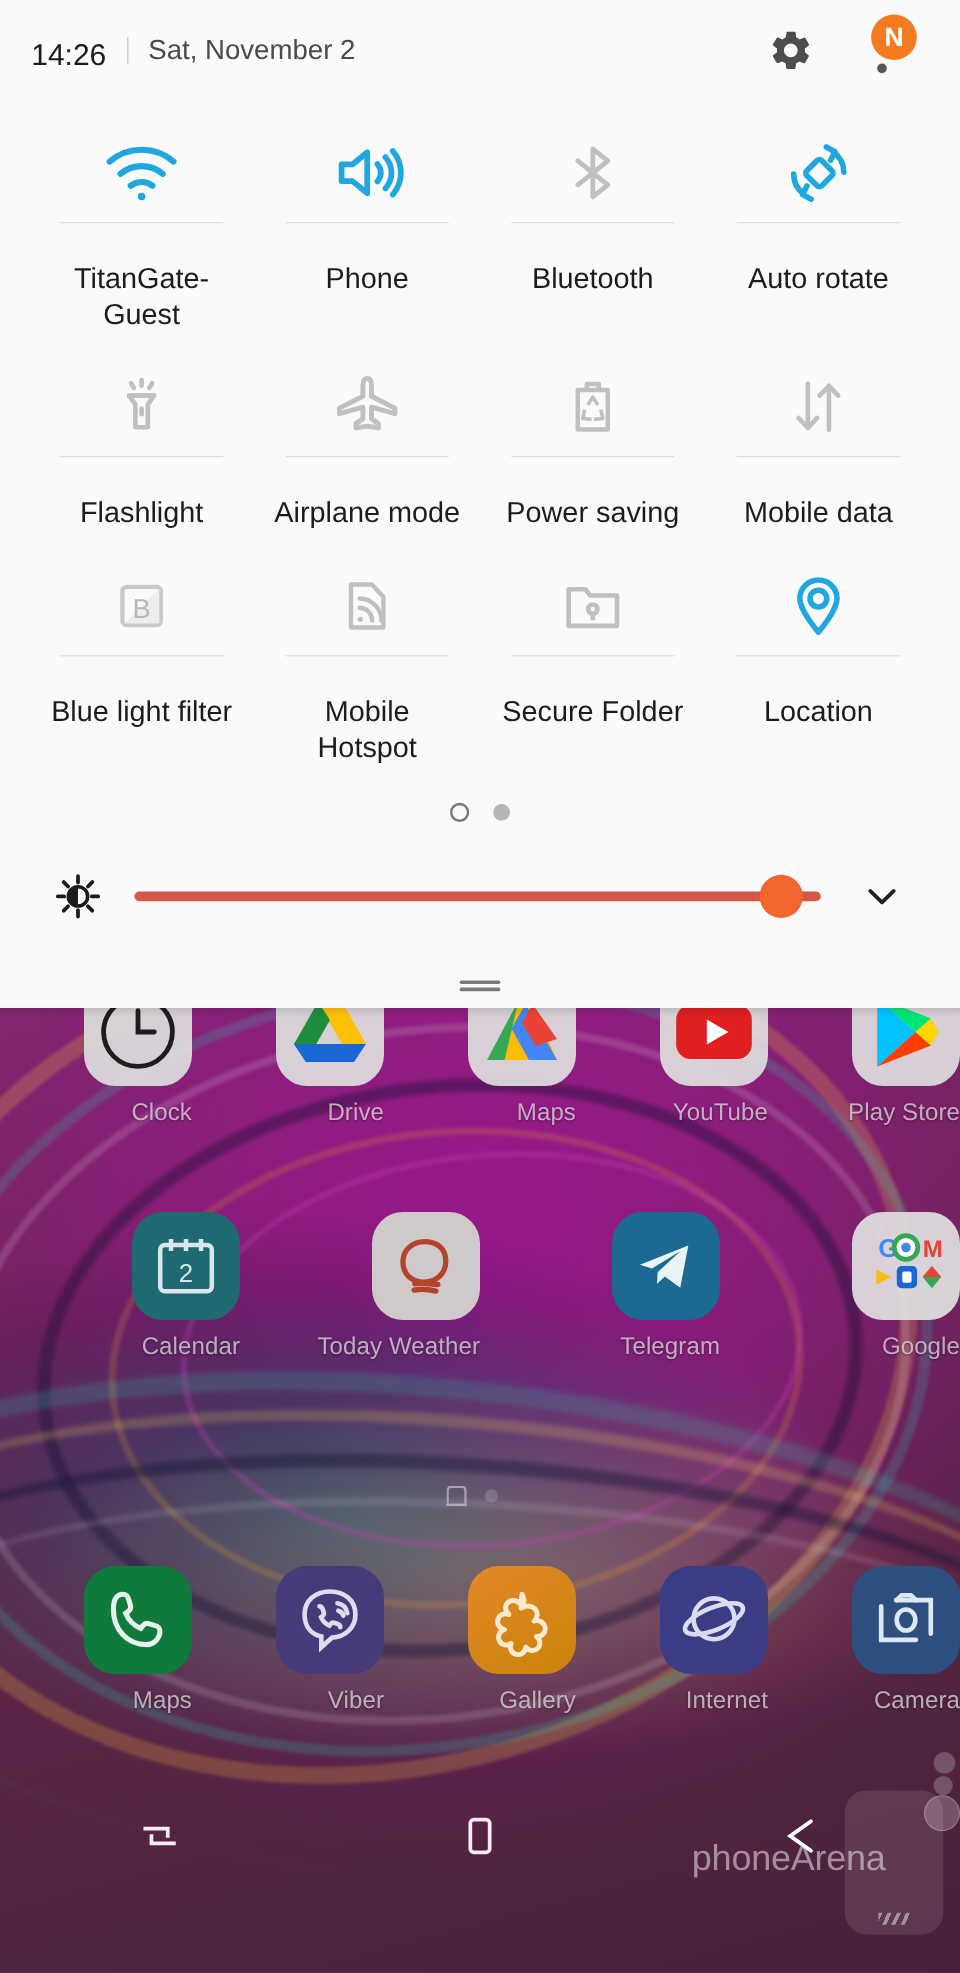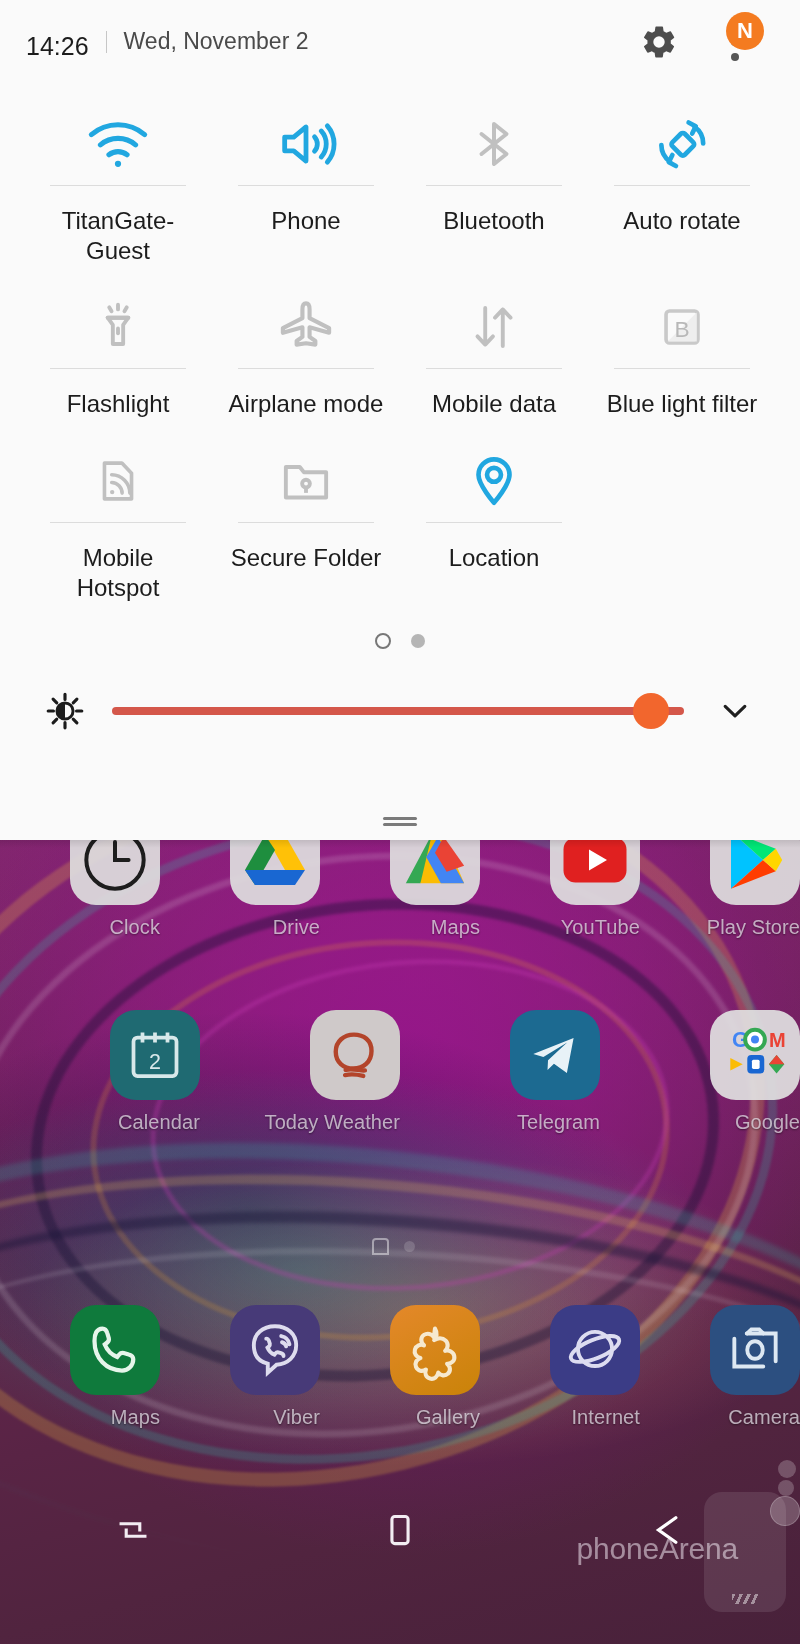--- a/index.html
+++ b/index.html
@@ -115,21 +115,21 @@
               display:flex; align-items:center; justify-content:center;
               font-weight:600; }
 
   
   #qs-grid { display:flex; flex-wrap:wrap; padding:0 24px; }
   .qs-tile { width:25%; display:flex; flex-direction:column; align-items:center;
              padding-top:22px; }
   .qs-icon-wrap { height:78px; display:flex; align-items:center;
                   justify-content:center; }
   .qs-divider { width:136px; height:1px; background:#dcdcdc; margin-top:2px; }
-  .qs-label { margin-top:20px; font-size:24px; color:#1c1c1c; text-align:center;
+  .qs-label { margin-top:32px; font-size:24px; color:#1c1c1c; text-align:center;
               line-height:1.26; width:160px; }
 
   
   #qs-dots { display:flex; justify-content:center; align-items:center;
              gap:20px; margin-top:30px; }
   #dot-hollow { width:16px; height:16px; border-radius:50%;
                 border:2px solid #777; box-sizing:border-box; }
   #dot-filled { width:14px; height:14px; border-radius:50%; background:#b5b5b5; }
 
   
@@ -347,21 +347,21 @@
   </div>
 </div>
 
 <div id="panel-shadow"></div>
 
 <div id="qs-panel">
 
   <div id="qs-header">
     <div id="qs-time">14:26</div>
     <div id="qs-sep"></div>
-    <div id="qs-date">Wed, November 2</div>
+    <div id="qs-date">Sat, November 2</div>
     <div id="qs-header-spacer"></div>
     <div id="qs-gear">
       <svg width="38" height="38" viewBox="0 0 24 24">
           <path d="M19.4 13c.04-.33.06-.66.06-1s-.02-.67-.06-1l2.03-1.58a.5.5 0 00.12-.64l-1.92-3.32a.5.5 0 00-.61-.22l-2.39.96a7.3 7.3 0 00-1.73-1l-.36-2.54a.49.49 0 00-.5-.42h-3.84a.49.49 0 00-.49.42l-.36 2.54c-.63.26-1.2.6-1.73 1l-2.39-.96a.5.5 0 00-.61.22L2.6 8.78a.5.5 0 00.12.64L4.75 11a8 8 0 000 2l-2.03 1.58a.5.5 0 00-.12.64l1.92 3.32c.12.22.38.3.61.22l2.39-.96c.53.4 1.1.74 1.73 1l.36 2.54c.04.24.25.42.49.42h3.84c.25 0 .46-.18.5-.42l.36-2.54c.62-.26 1.2-.6 1.72-1l2.39.96c.23.08.49 0 .61-.22l1.92-3.32a.5.5 0 00-.12-.64L19.4 13zM12 15.6A3.6 3.6 0 1112 8.4a3.6 3.6 0 010 7.2z" fill="#4d4d4d"></path>
         </svg>
     </div>
     <div id="qs-more">
       <div class="more-dot"></div>
       <div class="more-dot"></div>
       <div class="more-dot"></div>
@@ -435,20 +435,31 @@
     <div class="qs-tile">
       <div class="qs-icon-wrap">
         <svg width="66" height="66" viewBox="0 0 24 24" fill="none" stroke="#c0c0c0" stroke-width="1.5" stroke-linejoin="round">
             <path d="M12 3.4c.9 0 1.3 1 1.3 2.2v3.2l7.1 3.6v1.7l-7.1-2v3.5l2.1 1.5v1.3L12 17.9l-3.4.5v-1.3l2.1-1.5v-3.5l-7.1 2v-1.7l7.1-3.6V5.6c0-1.2.4-2.2 1.3-2.2z"></path>
           </svg>
       </div>
       <div class="qs-divider"></div>
       <div class="qs-label">Airplane mode</div>
     </div>
 
+    <div class="qs-tile">
+      <div class="qs-icon-wrap">
+        <svg width="60" height="60" viewBox="0 0 24 24" fill="none" stroke="#c0c0c0" stroke-width="1.5" stroke-linejoin="round">
+          <path d="M7 6.4h10v13.2H7z"></path>
+            <path d="M10 6.4V4.4h4v2"></path>
+          <path d="M10.3 11.4l1.7-2.6 1.7 2.6M14.7 12.9l.6 3-2.9.3M9.3 12.9l-.6 3 2.9.3" stroke-width="1.2"></path>
+        </svg>
+      </div>
+      <div class="qs-divider"></div>
+      <div class="qs-label">Power saving</div>
+    </div>
 
     <div class="qs-tile">
       <div class="qs-icon-wrap">
         <svg width="62" height="62" viewBox="0 0 24 24" fill="none" stroke="#c0c0c0" stroke-width="1.5" stroke-linecap="round" stroke-linejoin="round">
             <path d="M8.6 4.6v14.2M5.6 15.6l3 3.2 3-3.2"></path>
             <path d="M15.4 19.4V5.2M12.4 8.4l3-3.2 3 3.2"></path>
           </svg>
       </div>
       <div class="qs-divider"></div>
       <div class="qs-label">Mobile data</div>

